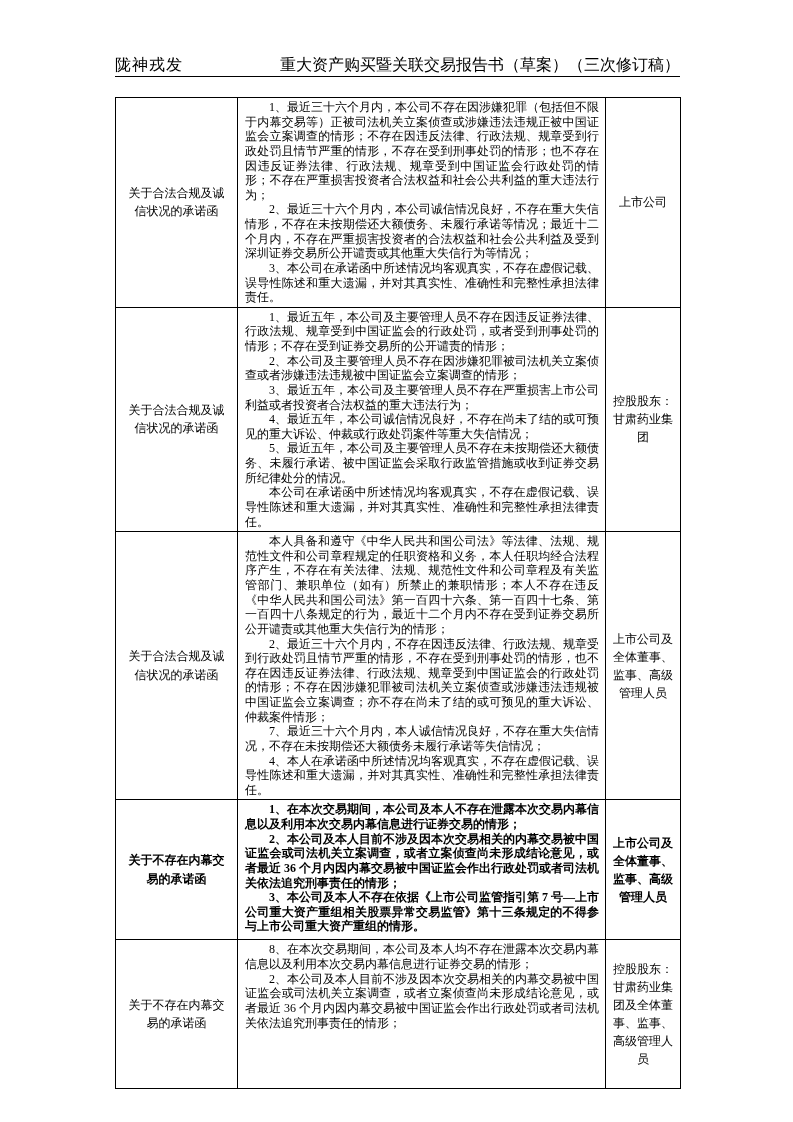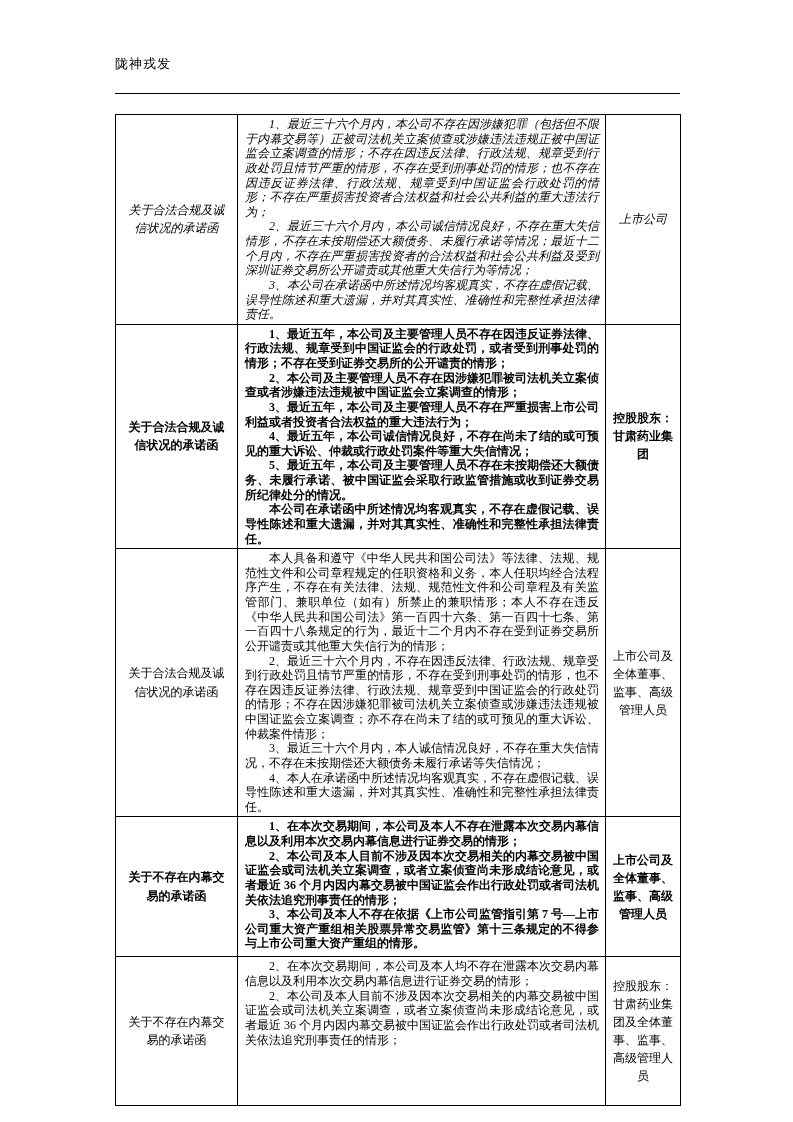--- a/index.html
+++ b/index.html
@@ -16,22 +16,22 @@
     width: 793px;
     height: 1122px;
     padding: 55px 113px 0 115px;
     background: #ffffff;
     overflow: hidden;
   }
   .header {
     display: flex;
     justify-content: space-between;
     align-items: flex-end;
-    font-size: 13px;
-    padding-bottom: 20px;
+    font-size: 16px;
+    padding-bottom: 0;
     border-bottom: 1px solid #000000;
   }
   .header .h-left { letter-spacing: 1px; }
   .header .h-right { text-align: right; }
 
   table.doc-table {
     width: 100%;
     border-collapse: collapse;
     table-layout: fixed;
     margin-top: 20px;
@@ -58,40 +58,41 @@
   }
   .col-content p { text-indent: 2em; }
   .col-party {
     width: 75px;
     text-align: center;
     vertical-align: middle;
     padding: 20px 6px;
     line-height: 1.5;
   }
   
-  tr:nth-child(1) > td { height: 205px; font-style: italic; }
-  tr:nth-child(2) > td { height: 222px; font-weight: bold; }
+  tr:nth-child(1) > td { height: 205px; }
+  tr:nth-child(2) > td { height: 222px; }
   tr:nth-child(3) > td { height: 268px; }
   tr:nth-child(4) > td { height: 140px; font-weight: bold; }
   tr:nth-child(5) > td { height: 112px; }
 
   .footer {
     margin-top: 5px;
     text-align: right;
     font-size: 12px;
   }
   .footer .pg-current { font-weight: bold; }
 </style>
 </head>
 <body>
 
 <div class="page">
 
   <div class="header">
     <span class="h-left">陇神戎发</span>
+    <span class="h-right">重大资产购买暨关联交易报告书（草案）（三次修订稿）</span>
   </div>
 
   <table class="doc-table">
     <tbody>
         <tr>
           <td class="col-title">关于合法合规及诚信状况的承诺函</td>
           <td class="col-content">
             <p>1、最近三十六个月内，本公司不存在因涉嫌犯罪（包括但不限于内幕交易等）正被司法机关立案侦查或涉嫌违法违规正被中国证监会立案调查的情形；不存在因违反法律、行政法规、规章受到行政处罚且情节严重的情形，不存在受到刑事处罚的情形；也不存在因违反证券法律、行政法规、规章受到中国证监会行政处罚的情形；不存在严重损害投资者合法权益和社会公共利益的重大违法行为；</p>
             <p>2、最近三十六个月内，本公司诚信情况良好，不存在重大失信情形，不存在未按期偿还大额债务、未履行承诺等情况；最近十二个月内，不存在严重损害投资者的合法权益和社会公共利益及受到深圳证券交易所公开谴责或其他重大失信行为等情况；</p>
             <p>3、本公司在承诺函中所述情况均客观真实，不存在虚假记载、误导性陈述和重大遗漏，并对其真实性、准确性和完整性承担法律责任。</p>
@@ -108,38 +109,38 @@
             <p>5、最近五年，本公司及主要管理人员不存在未按期偿还大额债务、未履行承诺、被中国证监会采取行政监管措施或收到证券交易所纪律处分的情况。</p>
             <p>本公司在承诺函中所述情况均客观真实，不存在虚假记载、误导性陈述和重大遗漏，并对其真实性、准确性和完整性承担法律责任。</p>
           </td>
           <td class="col-party">控股股东：甘肃药业集团</td>
         </tr>
         <tr>
           <td class="col-title">关于合法合规及诚信状况的承诺函</td>
           <td class="col-content">
             <p>本人具备和遵守《中华人民共和国公司法》等法律、法规、规范性文件和公司章程规定的任职资格和义务，本人任职均经合法程序产生，不存在有关法律、法规、规范性文件和公司章程及有关监管部门、兼职单位（如有）所禁止的兼职情形；本人不存在违反《中华人民共和国公司法》第一百四十六条、第一百四十七条、第一百四十八条规定的行为，最近十二个月内不存在受到证券交易所公开谴责或其他重大失信行为的情形；</p>
             <p>2、最近三十六个月内，不存在因违反法律、行政法规、规章受到行政处罚且情节严重的情形，不存在受到刑事处罚的情形，也不存在因违反证券法律、行政法规、规章受到中国证监会的行政处罚的情形；不存在因涉嫌犯罪被司法机关立案侦查或涉嫌违法违规被中国证监会立案调查；亦不存在尚未了结的或可预见的重大诉讼、仲裁案件情形；</p>
-            <p>3、最近三十六个月内，本人诚信情况良好，不存在重大失信情况，不存在未按期偿还大额债务未履行承诺等失信情况；</p>
+            <p>7、最近三十六个月内，本人诚信情况良好，不存在重大失信情况，不存在未按期偿还大额债务未履行承诺等失信情况；</p>
             <p>4、本人在承诺函中所述情况均客观真实，不存在虚假记载、误导性陈述和重大遗漏，并对其真实性、准确性和完整性承担法律责任。</p>
           </td>
           <td class="col-party">上市公司及全体董事、监事、高级管理人员</td>
         </tr>
         <tr>
           <td class="col-title">关于不存在内幕交易的承诺函</td>
           <td class="col-content">
             <p>1、在本次交易期间，本公司及本人不存在泄露本次交易内幕信息以及利用本次交易内幕信息进行证券交易的情形；</p>
             <p>2、本公司及本人目前不涉及因本次交易相关的内幕交易被中国证监会或司法机关立案调查，或者立案侦查尚未形成结论意见，或者最近 36 个月内因内幕交易被中国证监会作出行政处罚或者司法机关依法追究刑事责任的情形；</p>
             <p>3、本公司及本人不存在依据《上市公司监管指引第 7 号—上市公司重大资产重组相关股票异常交易监管》第十三条规定的不得参与上市公司重大资产重组的情形。</p>
           </td>
           <td class="col-party">上市公司及全体董事、监事、高级管理人员</td>
         </tr>
         <tr>
           <td class="col-title">关于不存在内幕交易的承诺函</td>
           <td class="col-content">
-            <p>2、在本次交易期间，本公司及本人均不存在泄露本次交易内幕信息以及利用本次交易内幕信息进行证券交易的情形；</p>
+            <p>8、在本次交易期间，本公司及本人均不存在泄露本次交易内幕信息以及利用本次交易内幕信息进行证券交易的情形；</p>
             <p>2、本公司及本人目前不涉及因本次交易相关的内幕交易被中国证监会或司法机关立案调查，或者立案侦查尚未形成结论意见，或者最近 36 个月内因内幕交易被中国证监会作出行政处罚或者司法机关依法追究刑事责任的情形；</p>
           </td>
           <td class="col-party">控股股东：甘肃药业集团及全体董事、监事、高级管理人员</td>
         </tr>
       </tbody>
   </table>
 
 
 </div>
 

